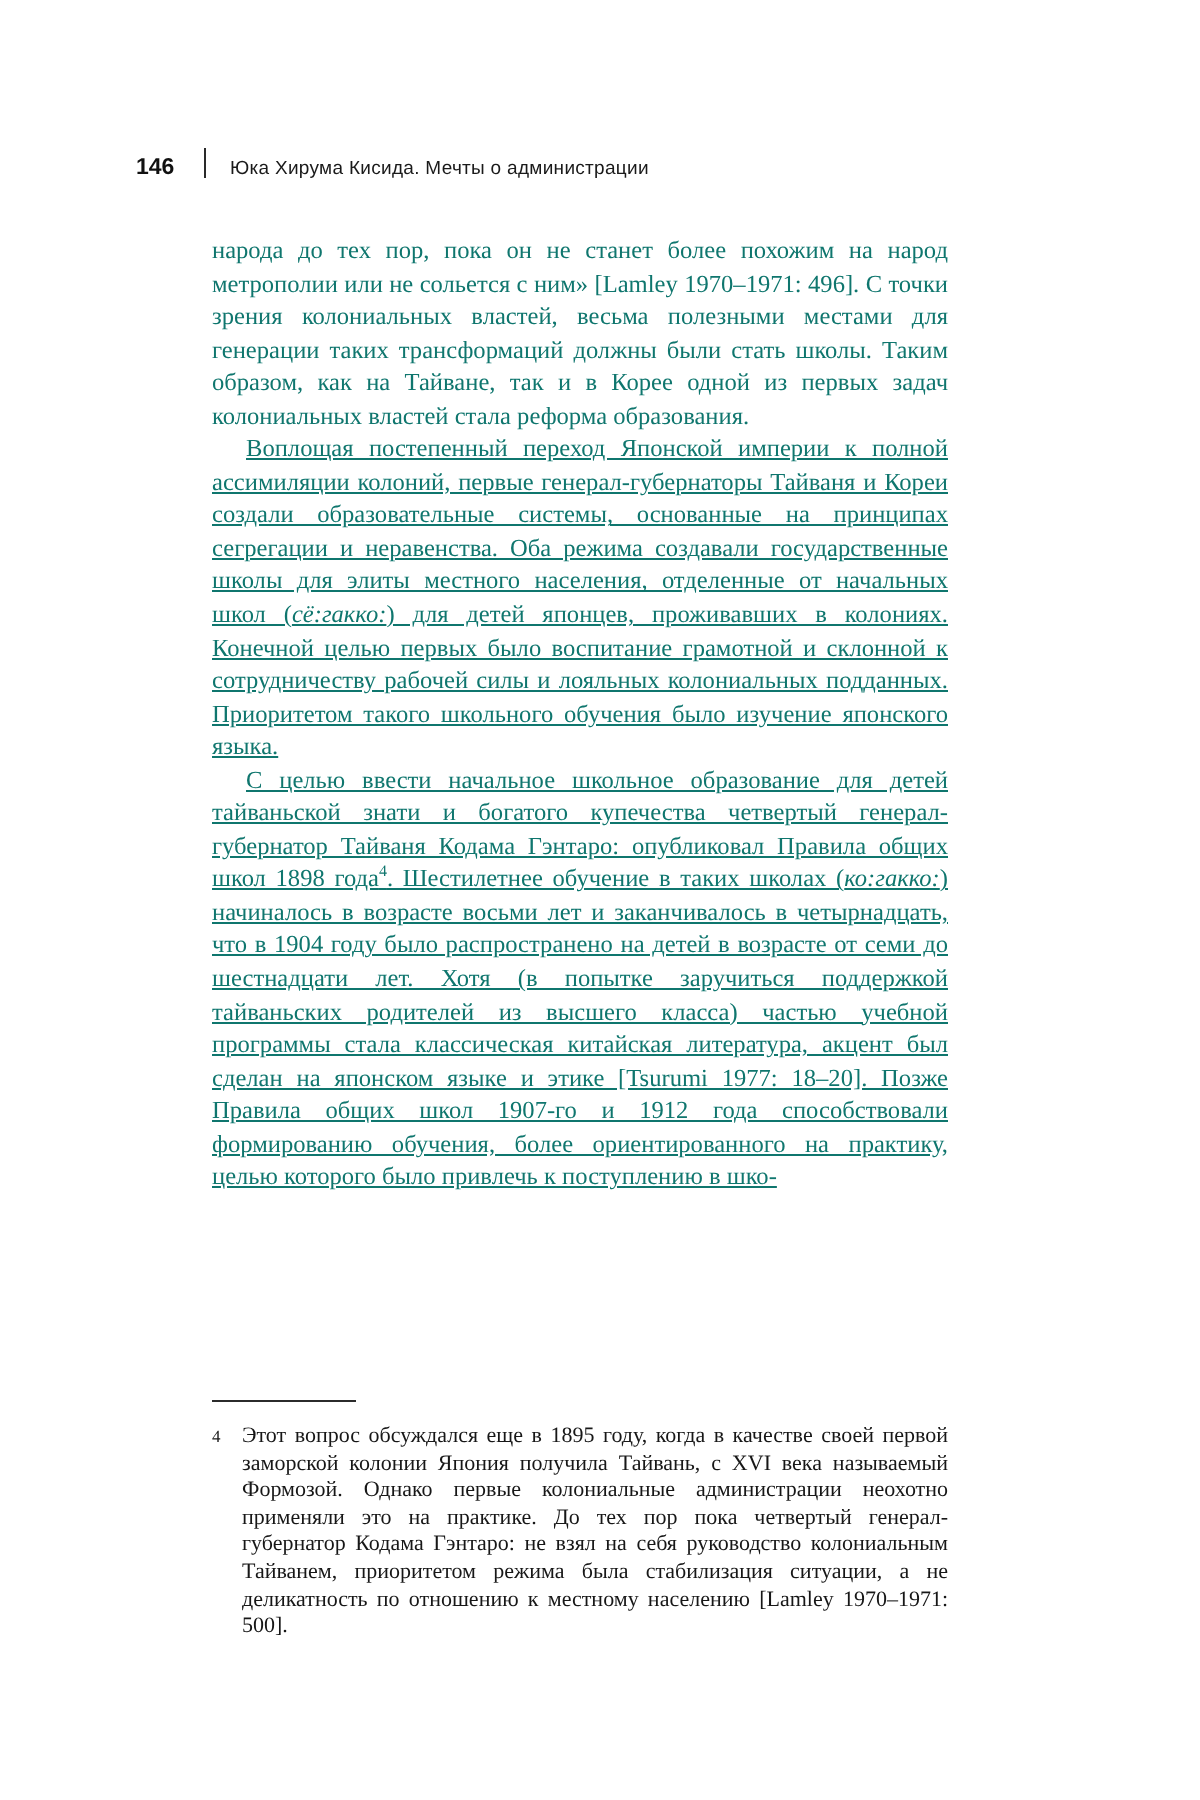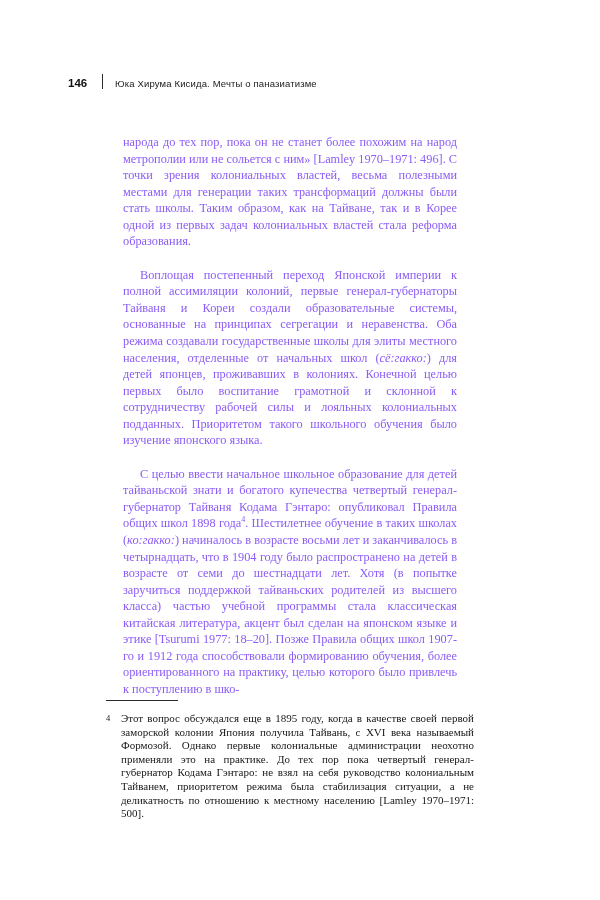--- a/index.html
+++ b/index.html
@@ -53,30 +53,31 @@
     color: #1a1a1a;
     white-space: nowrap;
   }
   .body-col {
     position: absolute;
     left: 106px;
     top: 117px;
     width: 368px;
   }
   p.para {
-    margin: 17px;
+    margin: 0;
     font-size: 12.3px;
     line-height: 16.55px;
     text-align: justify;
     text-justify: inter-word;
     hyphens: manual;
-    color: #8b5cf6;
+    color: #0f766e;
   }
   p.para.indent {
     text-indent: 17px;
+    text-decoration: underline;
   }
   .footnote-zone {
     position: absolute;
     left: 106px;
     top: 700px;
     width: 368px;
   }
   .fn-rule {
     width: 72px;
     height: 1px;
@@ -109,21 +110,21 @@
   i { font-style: italic; }
 </style>
 </head>
 <body>
 
 <div class="page">
 
   <div class="header">
     <span class="page-number">146</span>
     <span class="header-rule"></span>
-    <span class="running-title">Юка Хирума Кисида. Мечты о паназиатизме</span>
+    <span class="running-title">Юка Хирума Кисида. Мечты о администрации</span>
   </div>
 
   <div class="body-col">
     <p class="para">народа до тех пор, пока он не станет более похожим на народ метрополии или не сольется с ним» [Lamley 1970–1971: 496]. С точки зрения колониальных властей, весьма полезными местами для генерации таких трансформаций должны были стать школы. Таким образом, как на Тайване, так и в Корее одной из первых задач колониальных властей стала реформа образования.</p>
 
     <p class="para indent">Воплощая постепенный переход Японской империи к полной ассимиляции колоний, первые генерал-губернаторы Тайваня и Кореи создали образовательные системы, основанные на принципах сегрегации и неравенства. Оба режима создавали государственные школы для элиты местного населения, отделенные от начальных школ (<i>сё:гакко:</i>) для детей японцев, проживавших в колониях. Конечной целью первых было воспитание грамотной и склонной к сотрудничеству рабочей силы и лояльных колониальных подданных. Приоритетом такого школьного обучения было изучение японского языка.</p>
 
     <p class="para indent">С целью ввести начальное школьное образование для детей тайваньской знати и богатого купечества четвертый генерал-губернатор Тайваня Кодама Гэнтаро: опубликовал Правила общих школ 1898 года<sup class="fnref">4</sup>. Шестилетнее обучение в таких школах (<i>ко:гакко:</i>) начиналось в возрасте восьми лет и заканчивалось в четырнадцать, что в 1904 году было распространено на детей в возрасте от семи до шестнадцати лет. Хотя (в попытке заручиться поддержкой тайваньских родителей из высшего класса) частью учебной программы стала классическая китайская литература, акцент был сделан на японском языке и этике [Tsurumi 1977: 18–20]. Позже Правила общих школ 1907-го и 1912 года способствовали формированию обучения, более ориентированного на практику, целью которого было привлечь к поступлению в шко-</p>
   </div>
 

